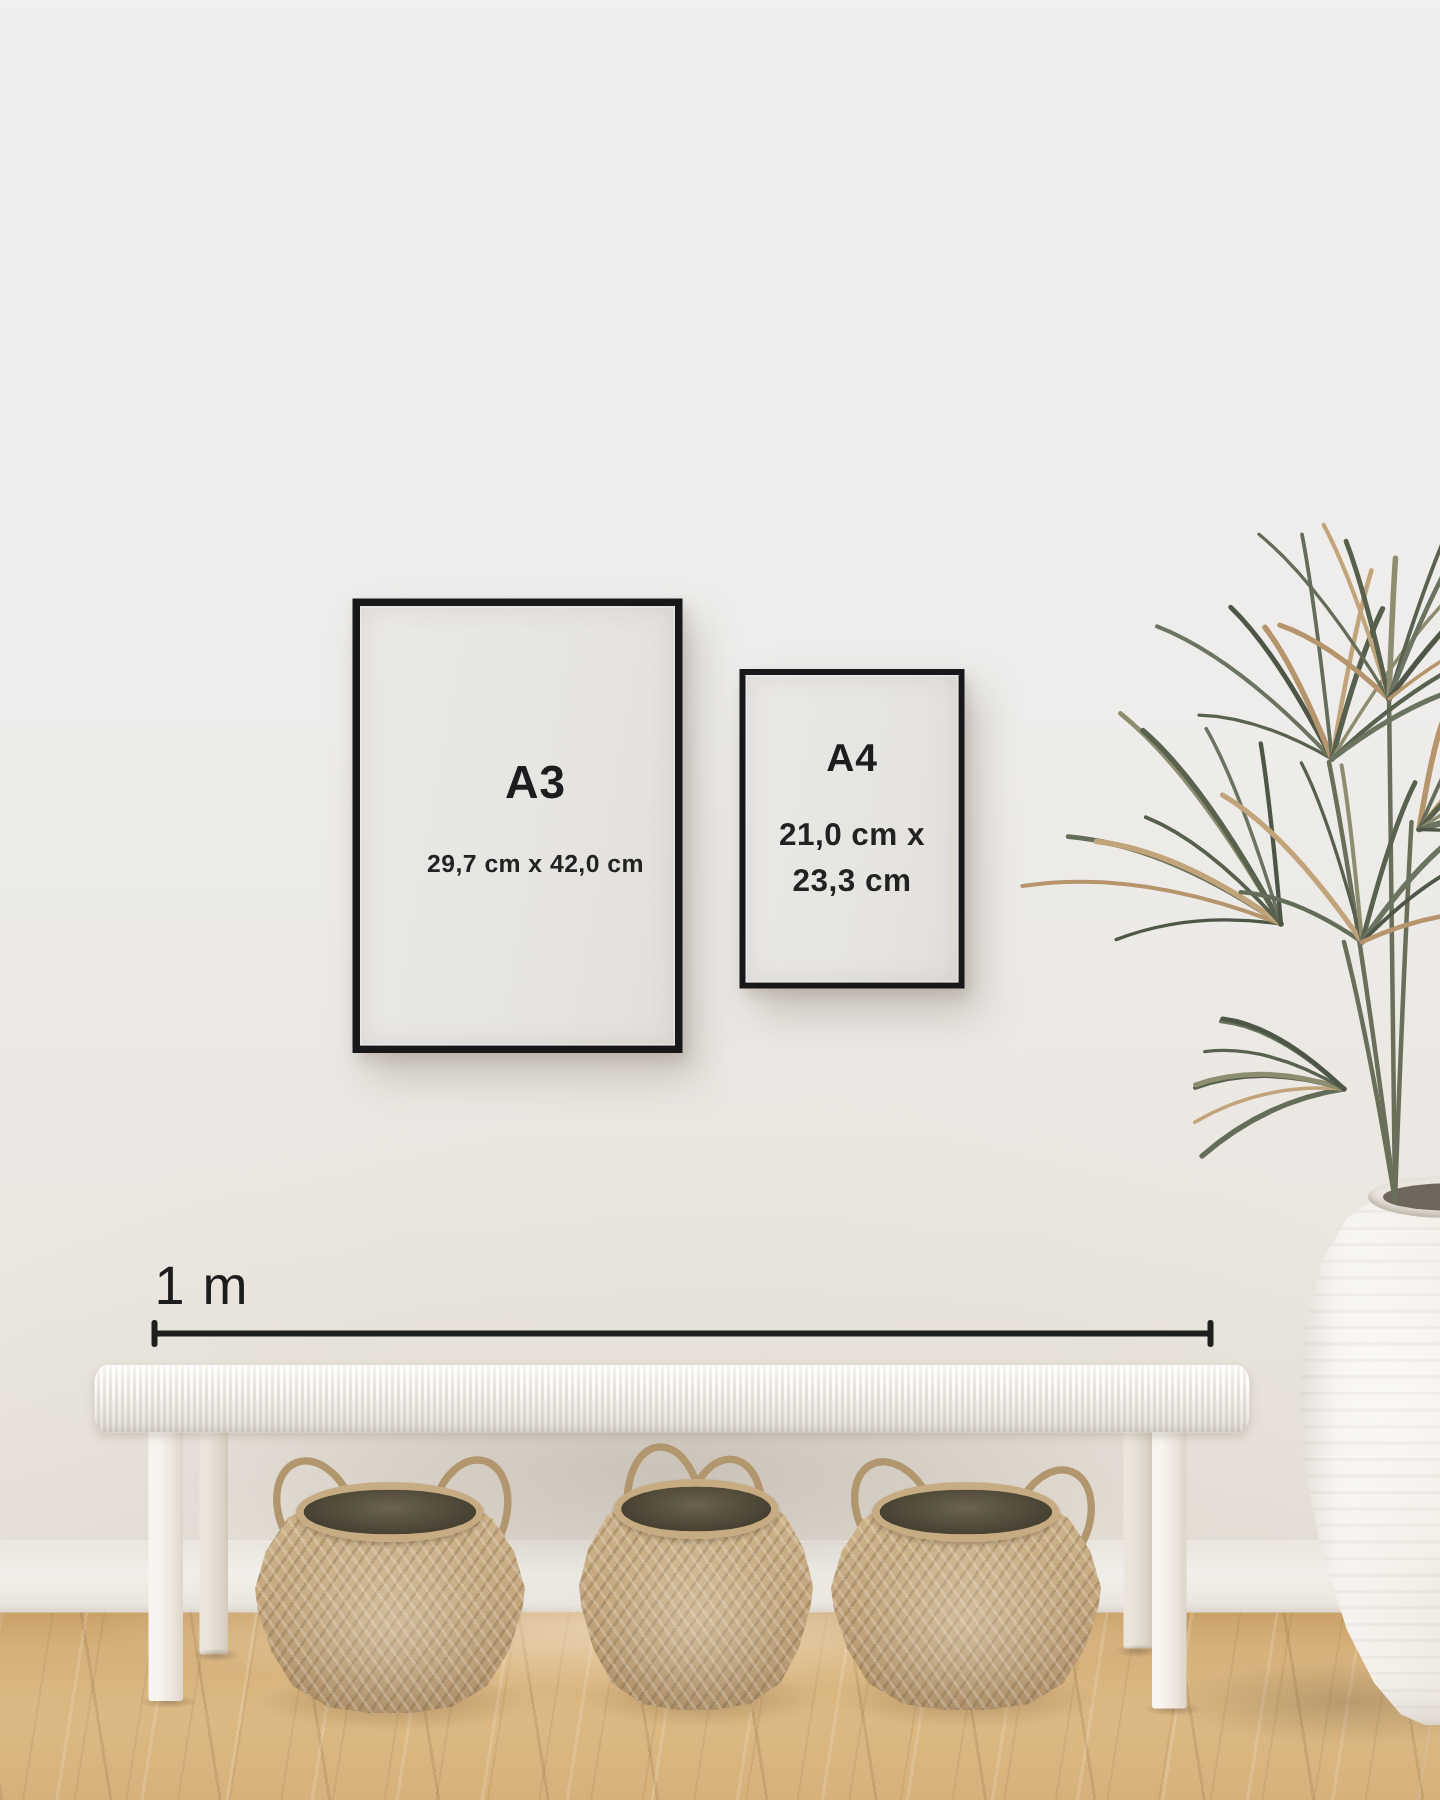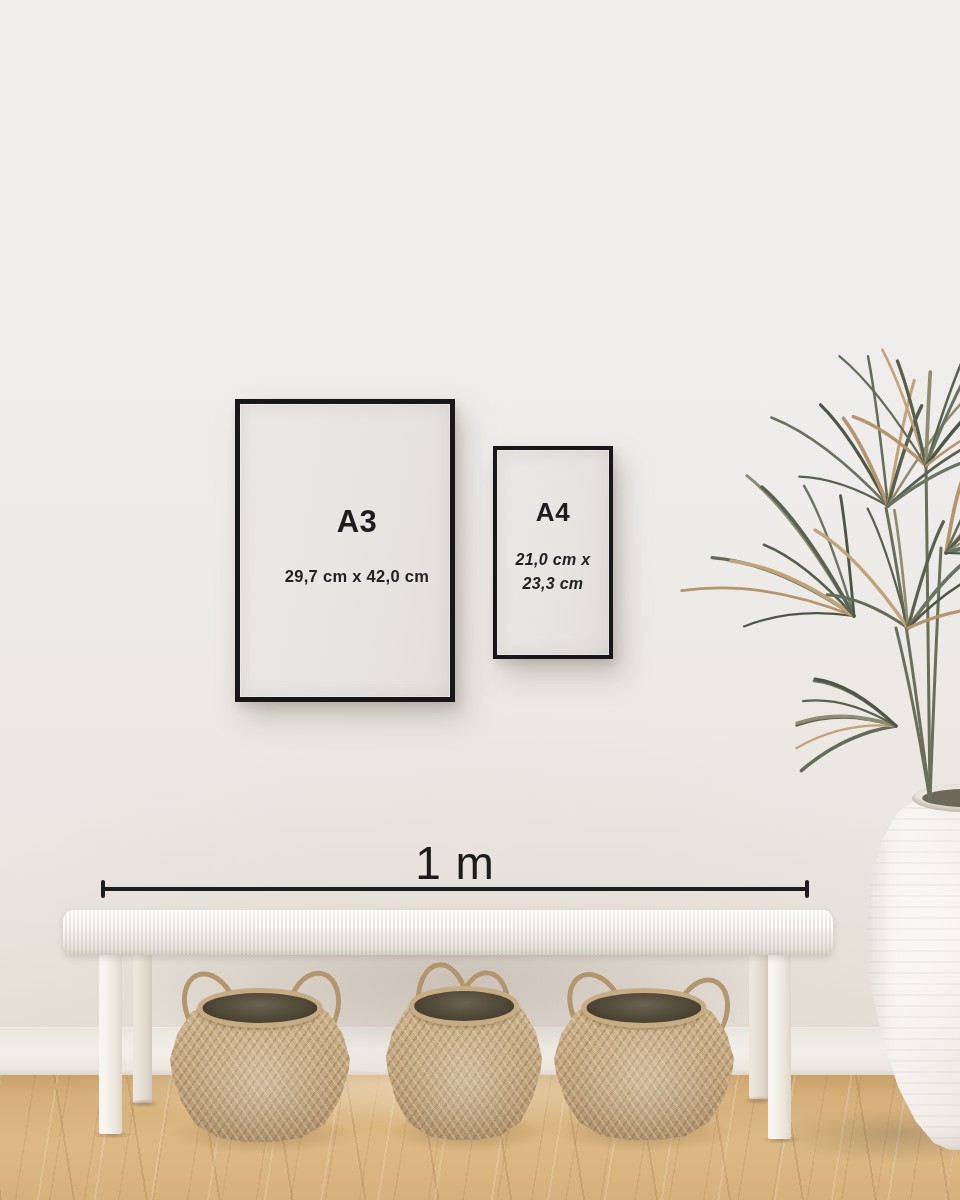--- a/index.html
+++ b/index.html
@@ -22,32 +22,32 @@
       repeating-linear-gradient(99deg, rgba(122,88,45,.10) 0 1.5px, transparent 1.5px 34px),
       linear-gradient(180deg,#caa269 0%,#d6b07a 18%,#dcb984 55%,#d7b17b 100%);}
   
   .frame{position:absolute;background:#18181b;z-index:2;
     box-shadow:10px 16px 26px rgba(130,118,105,.35), 3px 5px 8px rgba(130,118,105,.22);}
   .frame .paper{position:absolute;background:linear-gradient(100deg,#ebe9e7,#e7e5e2 55%,#e2dfdb);
     box-shadow:inset 0 0 0 1px rgba(255,255,255,.35), inset 0 0 18px rgba(90,85,78,.12);
     display:flex;flex-direction:column;align-items:center;justify-content:center;text-align:center;}
   .frame-a3{left:235px;top:399px;width:220px;height:303px;}
   .frame-a3 .paper{inset:5px;padding-left:24px;}
-  .frame-a4{left:493px;top:446px;width:120px;height:213px;}
+  .frame-a4{left:493px;top:446px;width:150px;height:213px;}
   .frame-a4 .paper{inset:4px;}
   .frame-label{font-weight:700;color:#1d1d1f;letter-spacing:.5px;}
   .frame-a3 .frame-label{font-size:31px;}
   .frame-a4 .frame-label{font-size:26px;}
   .frame-size{font-weight:700;color:#222;letter-spacing:.3px;}
   .frame-a3 .frame-size{font-size:16.5px;margin-top:27px;}
-  .frame-a4 .frame-size{font-size:16px;margin-top:20px;line-height:1.5;font-style:italic;}
+  .frame-a4 .frame-size{font-size:21px;margin-top:20px;line-height:1.5;}
   .frame-a3 .paper>div, .frame-a4 .paper>div{transform:translateY(-6px);}
   
-  .scale-label{position:absolute;left:103px;width:704px;top:836px;text-align:center;z-index:2;
-    font-size:46px;font-weight:500;color:#1c1c1c;letter-spacing:1px;}
+  .scale-label{position:absolute;left:103px;width:704px;top:836px;text-align:left;z-index:2;
+    font-size:36px;font-weight:500;color:#1c1c1c;letter-spacing:1px;}
   .scale-line{position:absolute;left:103px;top:887px;width:704px;height:4px;background:#1e1e1e;border-radius:2px;z-index:2;}
   .scale-tick{position:absolute;top:880px;width:4px;height:18px;background:#1e1e1e;border-radius:2px;z-index:2;}
   .scale-tick.left{left:101px;} .scale-tick.right{left:805px;}
   
   .bench-wall-shadow{position:absolute;left:70px;top:935px;width:760px;height:150px;z-index:1;
     background:radial-gradient(ellipse at 50% 30%, rgba(150,138,124,.32), transparent 62%);}
   .bench-seat{position:absolute;left:63px;top:910px;width:770px;height:45px;z-index:6;border-radius:9px/12px;
     background:
       linear-gradient(180deg, rgba(255,255,255,.65), rgba(255,255,255,0) 35%, rgba(176,166,152,.28) 86%, rgba(150,140,126,.38)),
       repeating-linear-gradient(90deg,#fcfbf9 0 2px,#e7e3dc 2px 4px);

